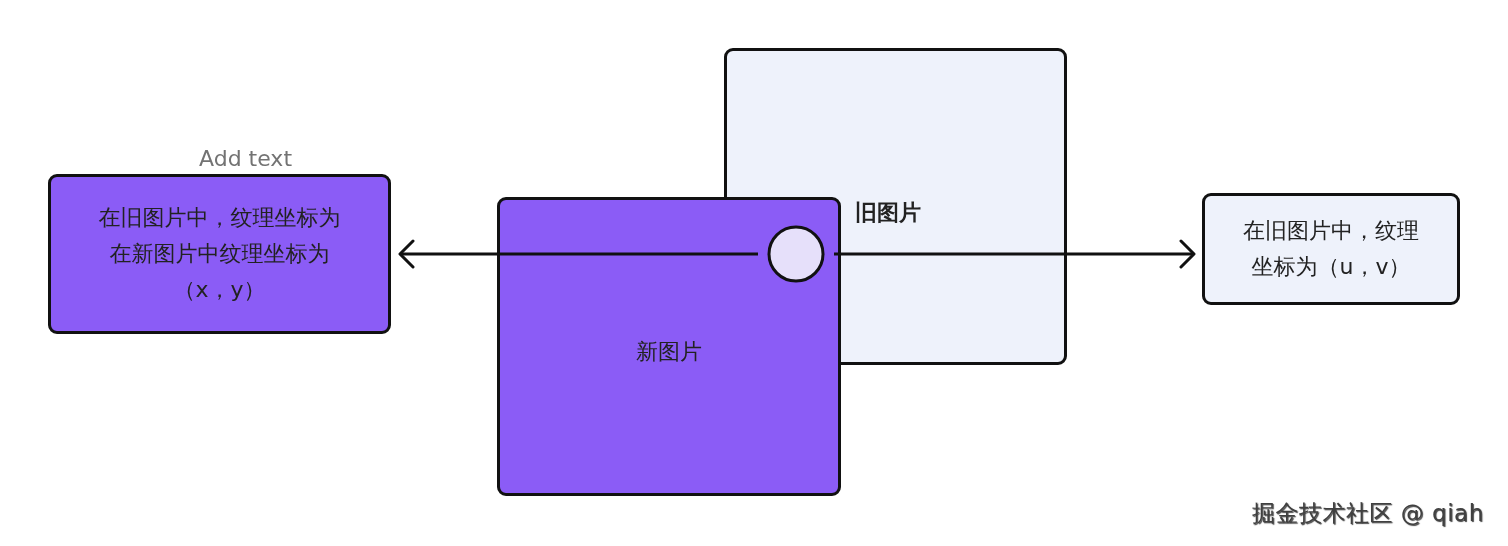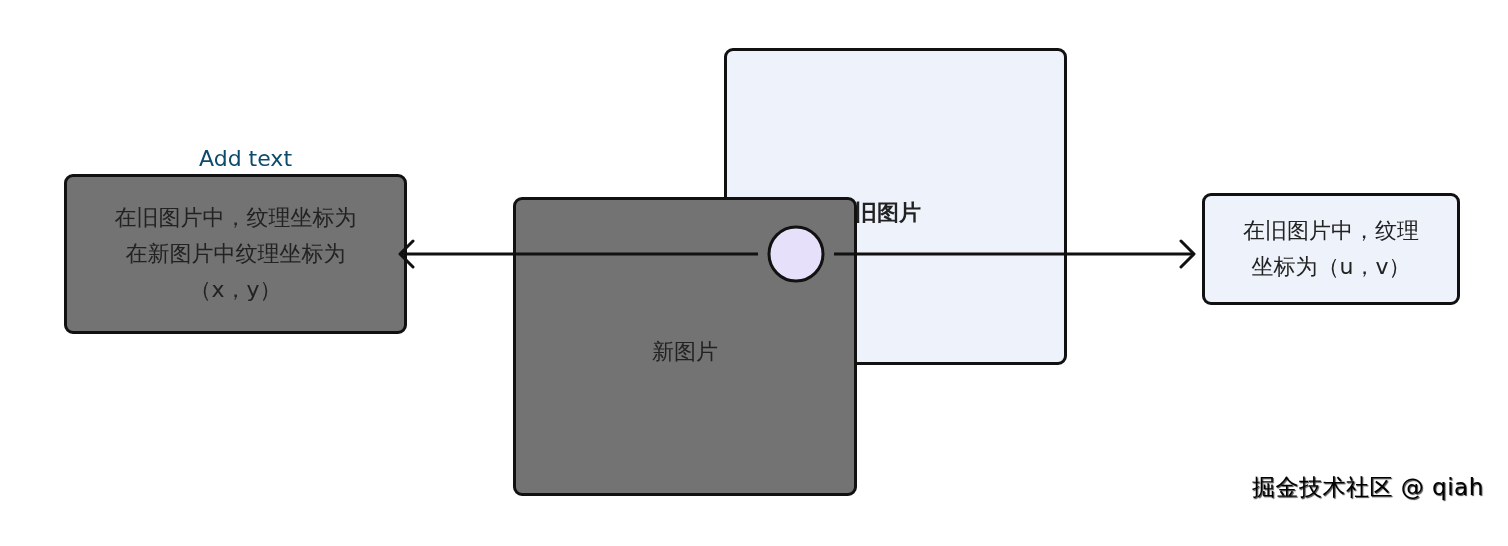--- a/index.html
+++ b/index.html
@@ -1,30 +1,30 @@
 <!DOCTYPE html>
 <html><head>
 <meta charset="utf-8">
 <style>
   html, body { margin:0; padding:0; }
   body { width:1508px; height:546px; background:#ffffff; position:relative; overflow:hidden;
          font-family: "DejaVu Sans", "Liberation Sans", sans-serif; color:#222; }
   .box { position:absolute; box-sizing:border-box; border:3px solid #111; border-radius:9px;
          display:flex; align-items:center; justify-content:center; text-align:center; }
-  .yellow { background:#737373;margin-left:16px; }
+  .yellow { background:#8b5cf6; }
   .blue { background:#eef2fb; }
   .label { font-size:22px; line-height:36px; color:#222; white-space:pre-line; }
   #old-image { left:724px; top:48px; width:343px; height:317px;font-weight:bold; }
   #old-image .label { position:absolute; left:128px; top:144px; }
   #new-image { left:497px; top:197px; width:344px; height:299px;padding-left:8px; }
   #new-image .label { position:absolute; left:0; right:0; top:134px; }
   #left-box { left:48px; top:174px; width:343px; height:160px; }
   #right-box { left:1202px; top:193px; width:258px; height:112px; }
-  #add-text { position:absolute; left:199px; top:146px; font-size:22px; color:#0c4a6e; }
-  #watermark { position:absolute; left:1252px; top:472px; font-size:23px; color:#000000;
+  #add-text { position:absolute; left:199px; top:146px; font-size:22px; color:#737373; }
+  #watermark { position:absolute; left:1252px; top:498px; font-size:23px; color:#404040;
                text-shadow: 1px 1px 1px #444; letter-spacing:0.5px; }
   svg.overlay { position:absolute; left:0; top:0; }
 </style>
 </head>
 <body>
 
 <div id="old-image" class="box blue">
   <span class="label">旧图片</span>
 </div>
 

